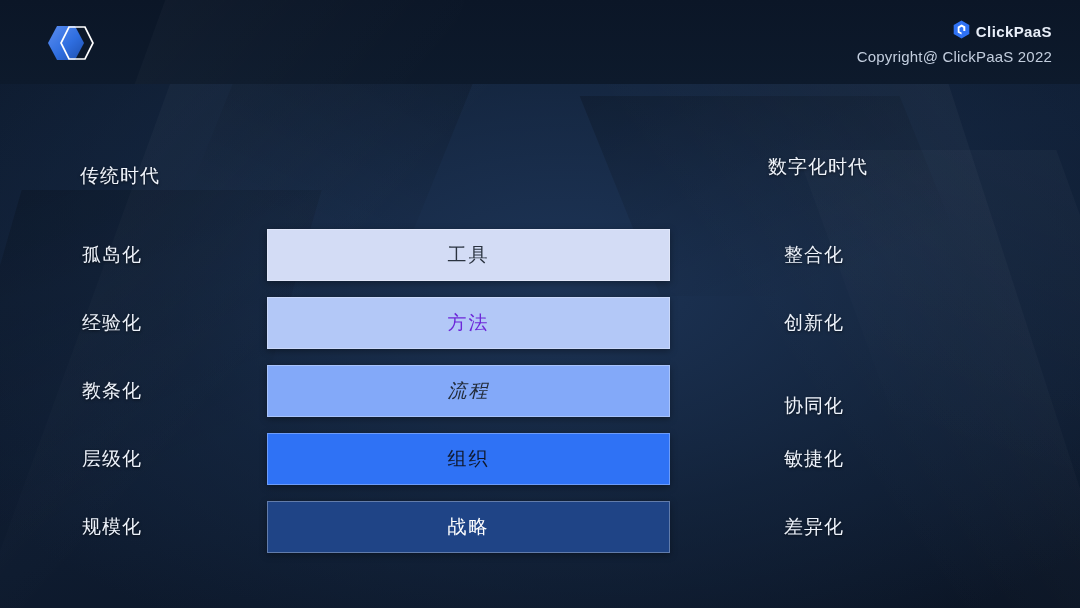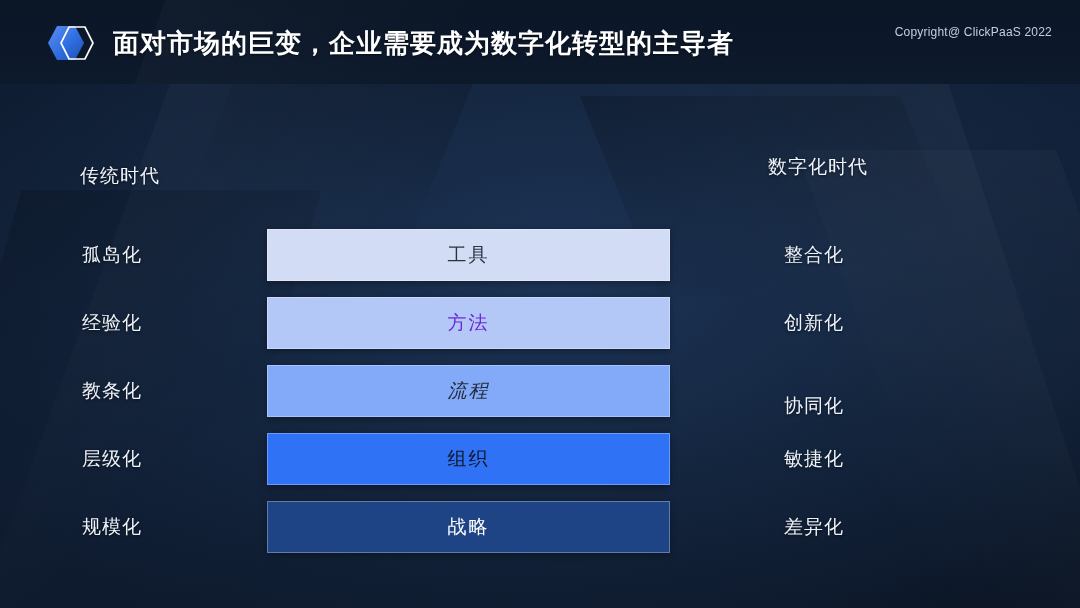--- a/index.html
+++ b/index.html
@@ -49,21 +49,21 @@
   }
   .logo-mark{position:absolute;left:43px;top:22px;width:60px;height:44px;}
   .title{
     position:absolute;left:113px;top:26px;
     font-size:26px;font-weight:bold;color:#ffffff;letter-spacing:1px;
     white-space:nowrap;text-shadow:0 1px 2px rgba(0,0,0,.55);
   }
   .brand{position:absolute;right:28px;top:20px;text-align:right;}
   .brand-row{display:flex;align-items:center;justify-content:flex-end;gap:6px;}
   .brand-name{font-size:15px;font-weight:bold;color:#e8eef8;letter-spacing:.4px;}
-  .brand-copy{margin-top:5px;font-size:12px;color:#c3cede;letter-spacing:.2px;}
+  .brand-copy{margin-top:5px;font-size:15px;color:#c3cede;letter-spacing:.2px;}
 
   
   .col-head{
     position:absolute;font-size:19px;color:#f0f4fb;letter-spacing:1px;
     text-shadow:0 1px 3px rgba(0,0,0,.6);
   }
   .col-head.left{left:80px;top:163px;}
   .col-head.right{left:768px;top:154px;}
 
   .side-label{
@@ -106,23 +106,31 @@
             <stop offset="0%" stop-color="#5b8df0"></stop>
             <stop offset="55%" stop-color="#2f6ee0"></stop>
             <stop offset="100%" stop-color="#1d4fae"></stop>
           </linearGradient>
         </defs>
         <polygon points="14,4 32,4 41,21 32,38 14,38 5,21" fill="url(#hexg)"></polygon>
         <polygon points="26,5 42,5 50,21 42,37 26,37 18,21" fill="none" stroke="#ffffff" stroke-width="1.7"></polygon>
       </svg>
     </div>
 
-    <div class="title">面对市场的巨变，企业需要成为数字化转型的主导者</div>
 
     <div class="brand">
+      <div class="brand-row">
+        <span>
+          <svg width="17" height="19" viewBox="0 0 17 19">
+            <polygon points="8.5,0.6 16.3,5.1 16.3,13.9 8.5,18.4 0.7,13.9 0.7,5.1" fill="#2f72f5"></polygon>
+            <path d="M8.6 4.4 L12.3 6.6 L12.3 10.9 L10.3 10.9 L10.3 7.7 L8.6 6.7 L6.5 7.9 L6.5 11.4 L8.6 12.6 L8.6 14.6 L4.7 12.4 L4.7 6.7 Z" fill="#ffffff"></path>
+          </svg>
+        </span>
+        <span class="brand-name">ClickPaaS</span>
+      </div>
       <div class="brand-copy">Copyright@ ClickPaaS 2022</div>
     </div>
   </div>
 
   <div class="col-head left">传统时代</div>
   <div class="col-head right">数字化时代</div>
 
   <div id="rows-layer">
       <div class="side-label left" style="top: 229px;">孤岛化</div>
       <div class="bar" style="top: 229px; background: rgb(211, 220, 245); color: rgb(42, 51, 64); font-family: Liberation Mono, monospace;">工具</div>

